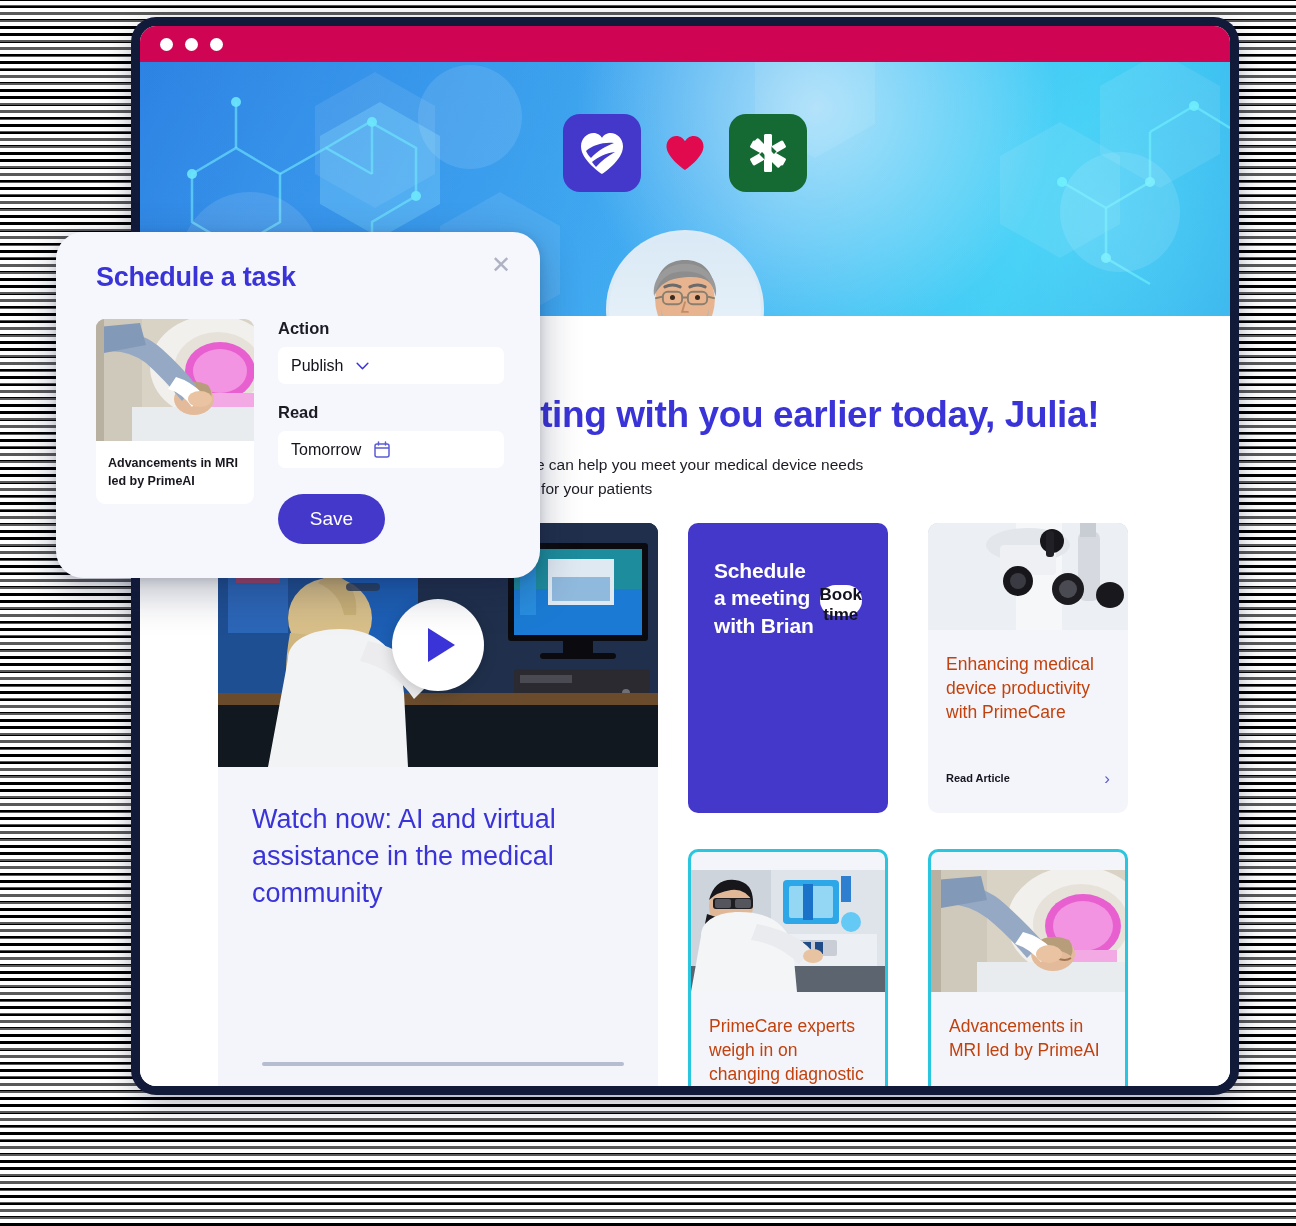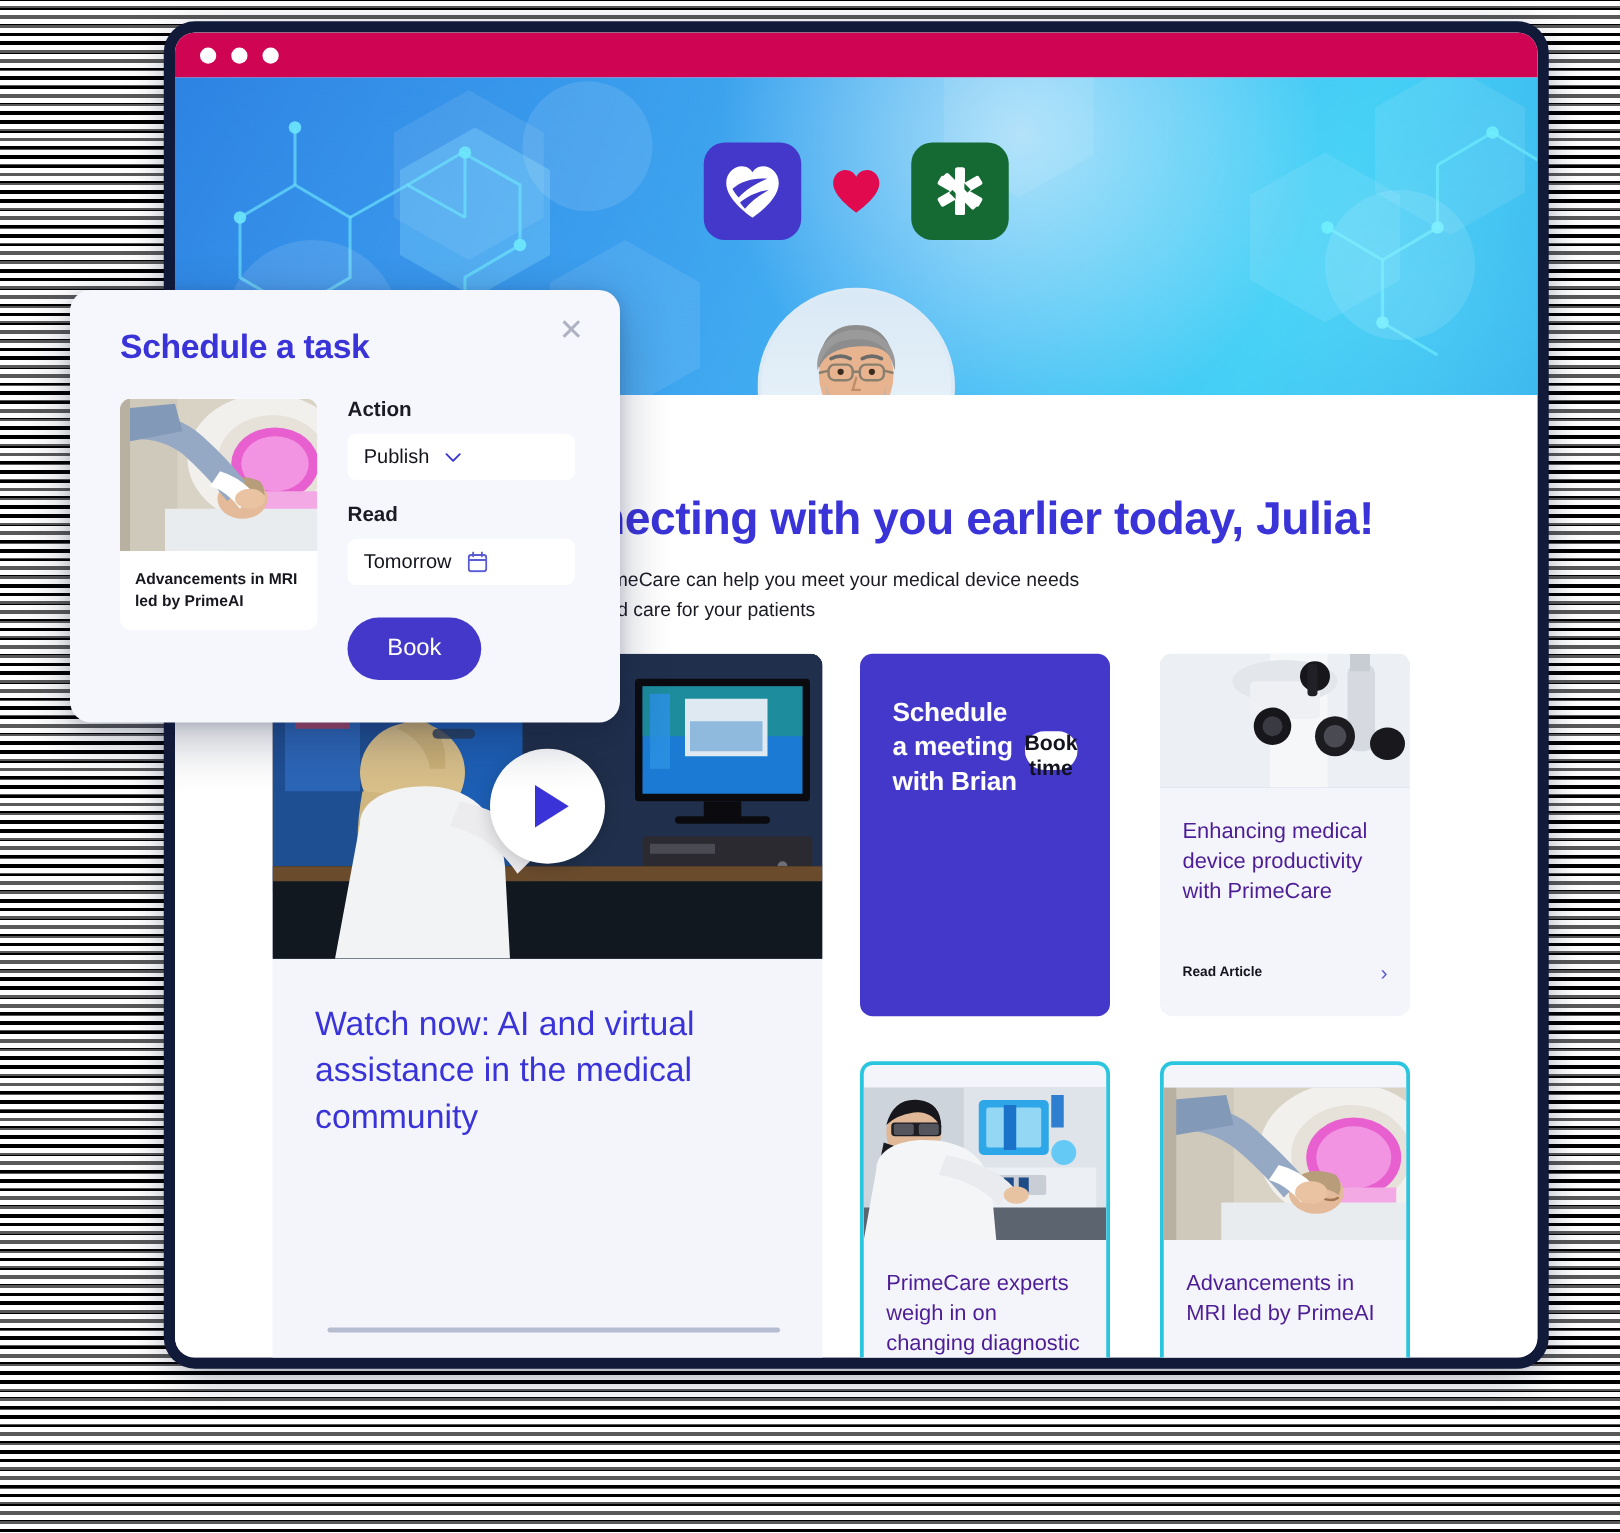--- a/index.html
+++ b/index.html
@@ -257,21 +257,21 @@
     flex: 0 0 auto;
   }
   .article-card.bordered .article-thumb {
     margin: 18px 0 0 0;
     height: 122px;
   }
   .article-thumb svg { display:block; width:100%; height:100%; }
   .article-title {
     font-size: 17.5px;
     line-height: 1.38;
-    color: #4c1d95;
+    color: #c2410c;
     padding: 22px 18px 0 18px;
     flex: 1 1 auto;
   }
   .read-article-row {
     display: flex;
     align-items: center;
     justify-content: space-between;
     padding: 22px 18px 26px 18px;
     cursor: pointer;
   }
@@ -284,23 +284,23 @@
     color: #5B5BD6;
     font-size: 17px;
     line-height: 1;
   }
 
   
   #modal {
     position: absolute;
     left: 56px;
     top: 232px;
-    width: 440px;
+    width: 484px;
     background: #F6F7FC;
-    border-radius: 17px;
+    border-radius: 27px;
     padding: 30px 36px 34px 40px;
     z-index: 40;
     box-shadow: 0 14px 40px rgba(20,26,60,0.30), 0 2px 10px rgba(20,26,60,0.15);
   }
   #modal-title {
     font-size: 27px;
     font-weight: 700;
     color: #3A34D8;
     letter-spacing: -0.3px;
   }
@@ -728,16 +728,16 @@
       <div class="field-label">Read</div>
       <div class="field-control">
         <span class="field-value">Tomorrow</span>
         <svg class="cal-icon" width="16" height="17" viewBox="0 0 16 17">
           <rect x="1" y="3" width="14" height="13" rx="2" fill="none" stroke="currentColor" stroke-width="1.5"></rect>
           <path d="M1 7 H15" stroke="currentColor" stroke-width="1.5"></path>
           <path d="M4.5 1 V4  M11.5 1 V4" stroke="currentColor" stroke-width="1.5" stroke-linecap="round"></path>
         </svg>
       </div>
 
-      <button id="save-button">Book</button>
+      <button id="save-button">Save</button>
     </div>
   </div>
 </div>
 
 </body></html>

